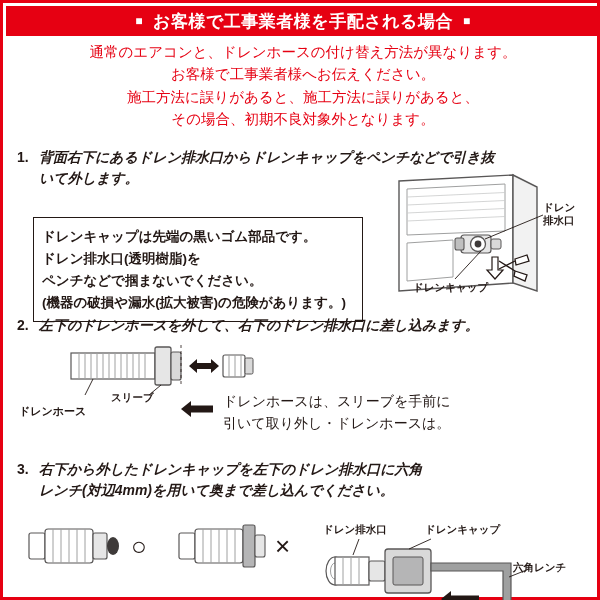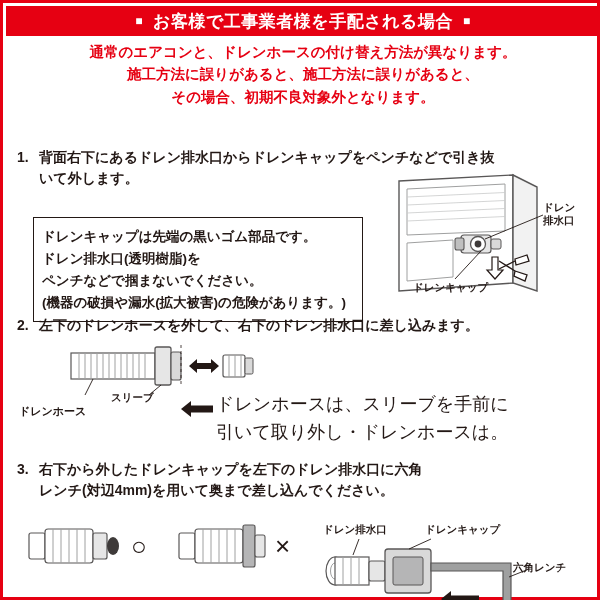--- a/index.html
+++ b/index.html
@@ -44,21 +44,21 @@
     line-height: 1;
   }
   .header-sub {
     position: absolute;
     left: 3px;
     top: 38px;
     width: 594px;
     text-align: center;
     color: #e60012;
     font-size: 14.5px;
-    font-weight: bold;
+    font-weight: normal;
     line-height: 1.55;
   }
   .header-sub div { white-space: nowrap; }
 
   
   .step {
     position: absolute;
     left: 14px;
     width: 572px;
   }
@@ -67,21 +67,21 @@
     align-items: flex-start;
     font-size: 14px;
     font-weight: bold;
     line-height: 1.5;
   }
   .step-num {
     width: 22px;
     flex: 0 0 22px;
     text-align: left;
   }
-  .step-text { flex: 1; }
+  .step-text { flex: 1; font-style: italic; }
   .step-text div { white-space: nowrap; }
 
   
   .note-box {
     position: absolute;
     left: 30px;
     top: 214px;
     width: 330px;
     border: 1.5px solid #231815;
     box-sizing: border-box;
@@ -119,20 +119,21 @@
 <div id="page">
 
   <div class="header-bar">
     <span class="hdr-mark">■</span>
     <span>お客様で工事業者様を手配される場合</span>
     <span class="hdr-mark">■</span>
   </div>
 
   <div class="header-sub">
     <div>通常のエアコンと、ドレンホースの付け替え方法が異なります。</div>
+    <div>お客様で工事業者様へお伝えください。</div>
     <div>施工方法に誤りがあると、施工方法に誤りがあると、</div>
     <div>その場合、初期不良対象外となります。</div>
   </div>
 
   <div class="step" style="top:144px;">
     <div class="step-head">
       <div class="step-num">1.</div>
       <div class="step-text">
         <div>背面右下にあるドレン排水口からドレンキャップをペンチなどで引き抜</div>
         <div>いて外します。</div>
@@ -238,21 +239,21 @@
   </div>
 
   <div class="cap" style="left:16px; top:402px; font-size:11px;">ドレンホース</div>
 
   <div style="position:absolute; left:176px; top:396px;">
     <svg width="36" height="20" viewBox="0 0 36 20">
       <path d="M2 10 L12 2 L12 6.5 L34 6.5 L34 13.5 L12 13.5 L12 18 Z" fill="#231815"></path>
     </svg>
   </div>
 
-  <div style="position:absolute; left:213px; top:388px; font-size:18px; line-height:1.55;">
+  <div style="position:absolute; left:220px; top:388px; font-size:14px; line-height:1.55;">
     <div>ドレンホースは、スリーブを手前に</div>
     <div>引いて取り外し・ドレンホースは。</div>
   </div>
 
   <div class="step" style="top:456px;">
     <div class="step-head">
       <div class="step-num">3.</div>
       <div class="step-text">
         <div>右下から外したドレンキャップを左下のドレン排水口に六角</div>
         <div>レンチ(対辺4mm)を用いて奥まで差し込んでください。</div>

